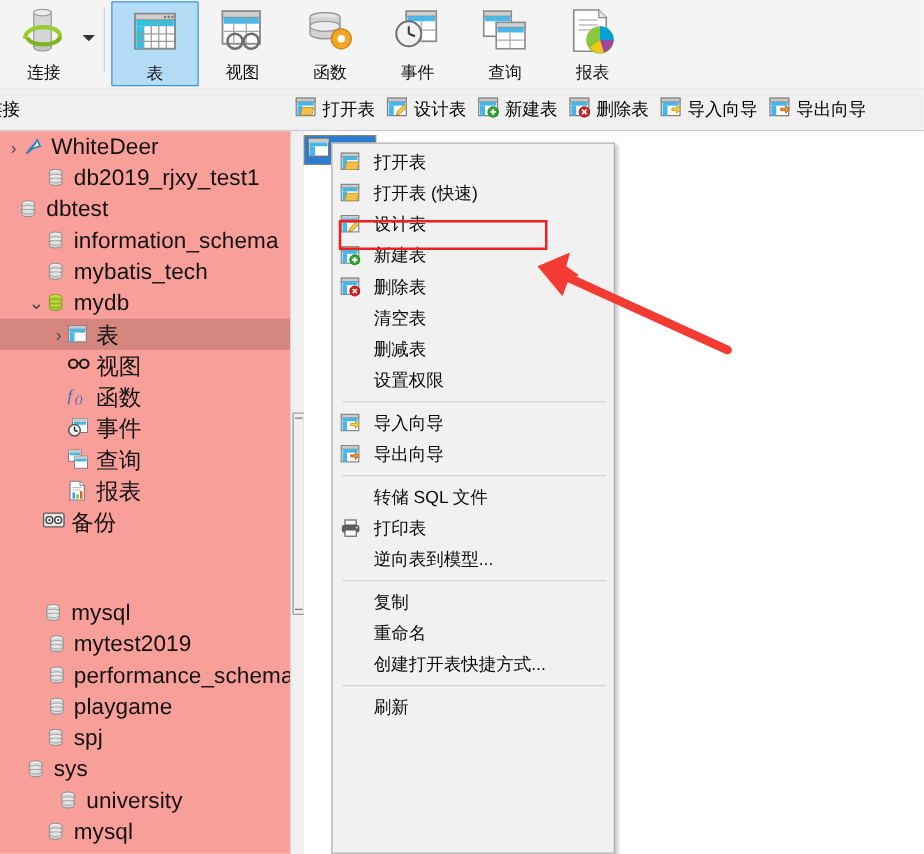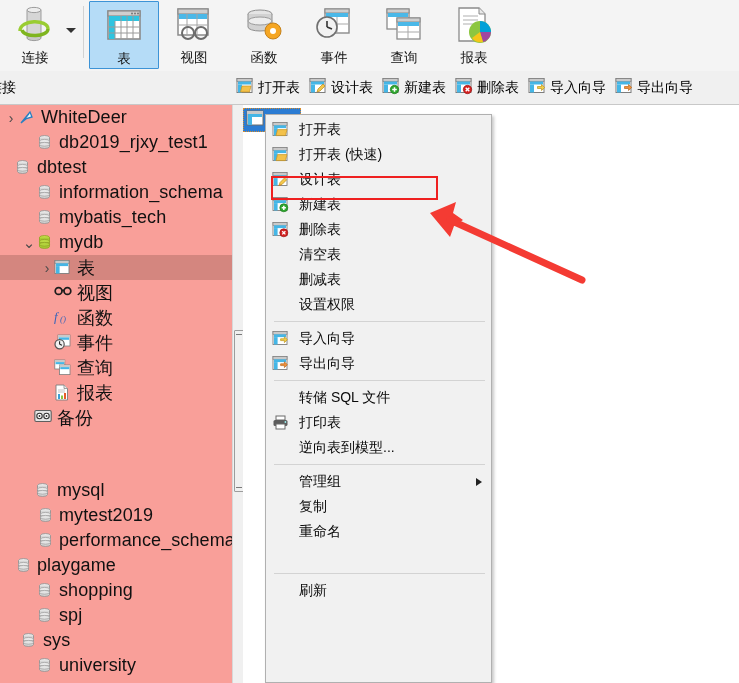--- a/index.html
+++ b/index.html
@@ -463,61 +463,51 @@
     <div class="node" style="padding-left: 22px; text-align: right;">
       <span class="exp"></span>
       <span class="nico"><svg width="17" height="17" viewBox="0 0 17 17">
           <ellipse cx="8.5" cy="3.5" rx="5" ry="1.9" fill="#eee" stroke="#8b8b8b" stroke-width=".8"></ellipse>
           <path d="M3.5 3.5 v9 a5 1.9 0 0 0 10 0 v-9" fill="#d7d7d7" stroke="#8b8b8b" stroke-width=".8"></path>
           <ellipse cx="8.5" cy="7.3" rx="5" ry="1.9" fill="#e9e9e9" stroke="#9b9b9b" stroke-width=".7"></ellipse>
           <ellipse cx="8.5" cy="10.3" rx="5" ry="1.9" fill="#e3e3e3" stroke="#9b9b9b" stroke-width=".7"></ellipse>
         </svg></span>
       <span class="lab">performance_schema</span>
     </div>
-    <div class="node" style=" text-align: right;">
+    <div class="node" style="padding-left: 22px; text-align: right;">
       <span class="exp"></span>
       <span class="nico"><svg width="17" height="17" viewBox="0 0 17 17">
           <ellipse cx="8.5" cy="3.5" rx="5" ry="1.9" fill="#eee" stroke="#8b8b8b" stroke-width=".8"></ellipse>
           <path d="M3.5 3.5 v9 a5 1.9 0 0 0 10 0 v-9" fill="#d7d7d7" stroke="#8b8b8b" stroke-width=".8"></path>
           <ellipse cx="8.5" cy="7.3" rx="5" ry="1.9" fill="#e9e9e9" stroke="#9b9b9b" stroke-width=".7"></ellipse>
           <ellipse cx="8.5" cy="10.3" rx="5" ry="1.9" fill="#e3e3e3" stroke="#9b9b9b" stroke-width=".7"></ellipse>
         </svg></span>
       <span class="lab">playgame</span>
     </div>
     <div class="node" style="padding-left: 22px;">
       <span class="exp"></span>
       <span class="nico"><svg width="17" height="17" viewBox="0 0 17 17">
           <ellipse cx="8.5" cy="3.5" rx="5" ry="1.9" fill="#eee" stroke="#8b8b8b" stroke-width=".8"></ellipse>
           <path d="M3.5 3.5 v9 a5 1.9 0 0 0 10 0 v-9" fill="#d7d7d7" stroke="#8b8b8b" stroke-width=".8"></path>
           <ellipse cx="8.5" cy="7.3" rx="5" ry="1.9" fill="#e9e9e9" stroke="#9b9b9b" stroke-width=".7"></ellipse>
           <ellipse cx="8.5" cy="10.3" rx="5" ry="1.9" fill="#e3e3e3" stroke="#9b9b9b" stroke-width=".7"></ellipse>
         </svg></span>
-      <span class="lab">shopping</span>
-    </div>
-    <div class="node" style="padding-left: 22px;">
-      <span class="exp"></span>
-      <span class="nico"><svg width="17" height="17" viewBox="0 0 17 17">
-          <ellipse cx="8.5" cy="3.5" rx="5" ry="1.9" fill="#eee" stroke="#8b8b8b" stroke-width=".8"></ellipse>
-          <path d="M3.5 3.5 v9 a5 1.9 0 0 0 10 0 v-9" fill="#d7d7d7" stroke="#8b8b8b" stroke-width=".8"></path>
-          <ellipse cx="8.5" cy="7.3" rx="5" ry="1.9" fill="#e9e9e9" stroke="#9b9b9b" stroke-width=".7"></ellipse>
-          <ellipse cx="8.5" cy="10.3" rx="5" ry="1.9" fill="#e3e3e3" stroke="#9b9b9b" stroke-width=".7"></ellipse>
-        </svg></span>
       <span class="lab">spj</span>
     </div>
     <div class="node" style="padding-left: 6px;">
       <span class="exp"></span>
       <span class="nico"><svg width="17" height="17" viewBox="0 0 17 17">
           <ellipse cx="8.5" cy="3.5" rx="5" ry="1.9" fill="#eee" stroke="#8b8b8b" stroke-width=".8"></ellipse>
           <path d="M3.5 3.5 v9 a5 1.9 0 0 0 10 0 v-9" fill="#d7d7d7" stroke="#8b8b8b" stroke-width=".8"></path>
           <ellipse cx="8.5" cy="7.3" rx="5" ry="1.9" fill="#e9e9e9" stroke="#9b9b9b" stroke-width=".7"></ellipse>
           <ellipse cx="8.5" cy="10.3" rx="5" ry="1.9" fill="#e3e3e3" stroke="#9b9b9b" stroke-width=".7"></ellipse>
         </svg></span>
       <span class="lab">sys</span>
     </div>
-    <div class="node" style="padding-left: 22px;">
+    <div class="node" style="padding-left: 32px;">
       <span class="exp"></span>
       <span class="nico"><svg width="17" height="17" viewBox="0 0 17 17">
           <ellipse cx="8.5" cy="3.5" rx="5" ry="1.9" fill="#eee" stroke="#8b8b8b" stroke-width=".8"></ellipse>
           <path d="M3.5 3.5 v9 a5 1.9 0 0 0 10 0 v-9" fill="#d7d7d7" stroke="#8b8b8b" stroke-width=".8"></path>
           <ellipse cx="8.5" cy="7.3" rx="5" ry="1.9" fill="#e9e9e9" stroke="#9b9b9b" stroke-width=".7"></ellipse>
           <ellipse cx="8.5" cy="10.3" rx="5" ry="1.9" fill="#e3e3e3" stroke="#9b9b9b" stroke-width=".7"></ellipse>
         </svg></span>
       <span class="lab">university</span>
     </div>
     <div class="node" style="padding-left: 22px;">
@@ -652,33 +642,29 @@
         </svg></span>
       <span class="mlab">打印表</span>
     </div>
     <div class="mi">
       <span class="mico"></span>
       <span class="mlab">逆向表到模型...</span>
     </div>
     <div class="msep"></div>
     <div class="mi">
       <span class="mico"></span>
-      <span class="mlab">管理组</span>
-      <span class="sub"></span>
-    </div>
-    <div class="mi">
-      <span class="mico"></span>
       <span class="mlab">复制</span>
     </div>
     <div class="mi">
       <span class="mico"></span>
       <span class="mlab">重命名</span>
     </div>
     <div class="mi">
       <span class="mico"></span>
+      <span class="mlab">创建打开表快捷方式...</span>
     </div>
     <div class="msep"></div>
     <div class="mi">
       <span class="mico"></span>
       <span class="mlab">刷新</span>
     </div>
   </div>
 
 <div id="redbox"></div>
 <svg id="arrow" viewBox="0 0 170 100">

